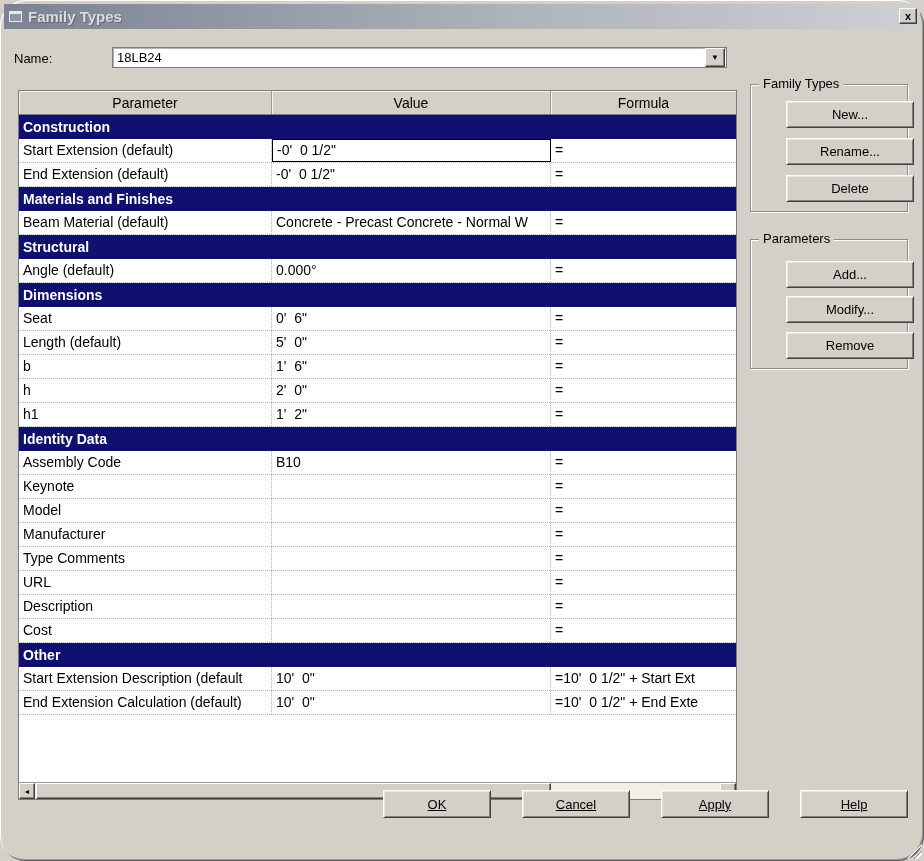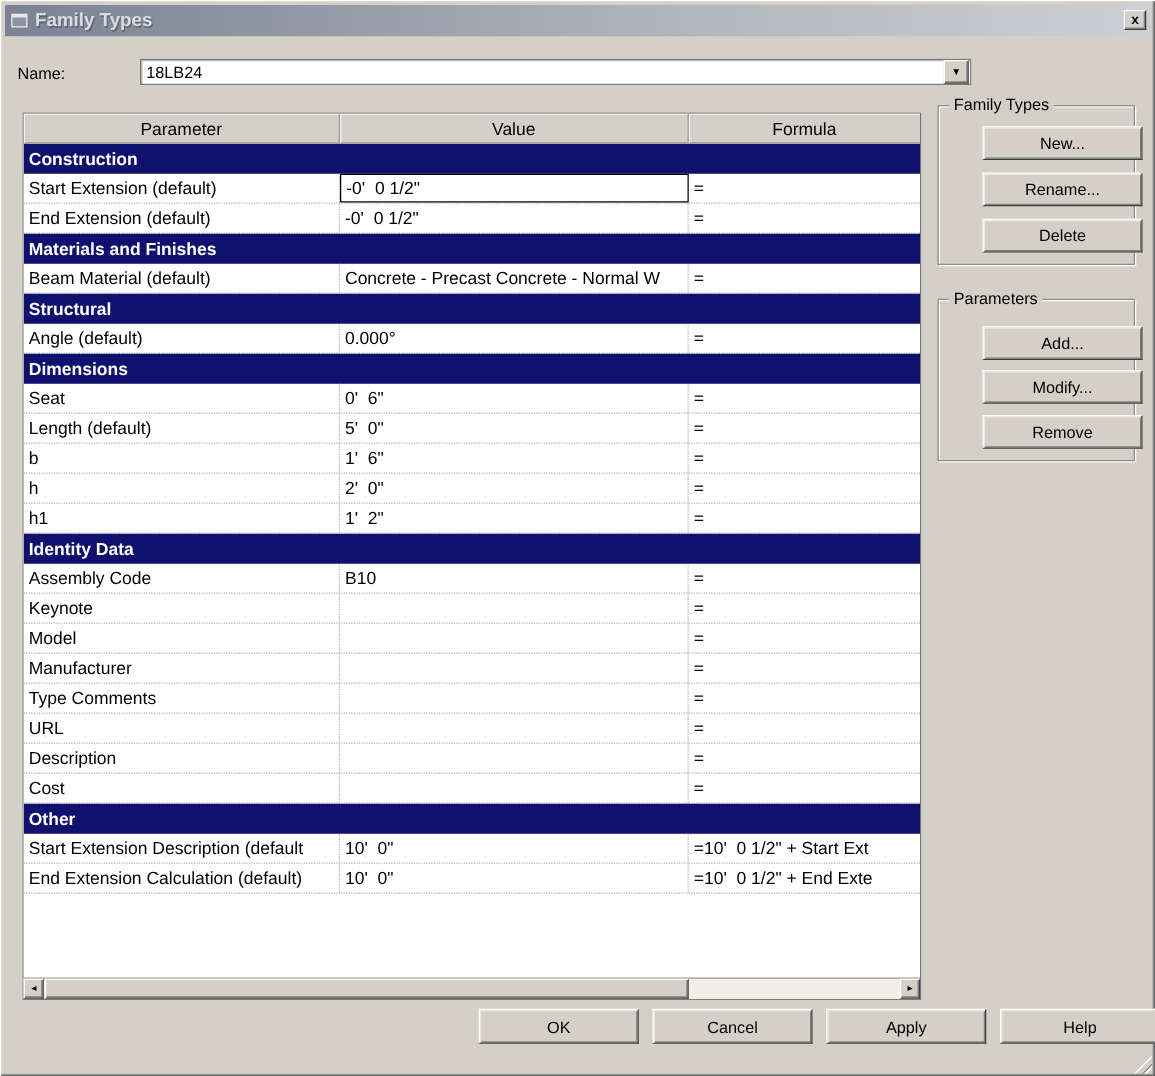--- a/index.html
+++ b/index.html
@@ -5,20 +5,21 @@
   html,body{margin:0;padding:0;}
   body{
     width:924px;height:861px;position:relative;overflow:hidden;
     background:#d4d0c8;
     font-family:"Liberation Sans", sans-serif;
     font-size:14px;color:#000;
   }
   .dialog{
     position:absolute;inset:0;
     box-shadow:inset 1px 1px 0 #ffffff, inset -1px -1px 0 #5f5f5f, inset -2px -2px 0 #9a9a9a;
+    border-radius:26px;
   }
   
   .titlebar{
     position:absolute;left:4px;top:4px;right:4px;height:25px;
     background:linear-gradient(to right,#7a8294,#aeb2ba 55%,#cdd0d4);
     display:flex;align-items:center;gap:6px;padding-left:5px;box-sizing:border-box;
   }
   .title-icon{
     width:13px;height:11px;border:1px solid #e8e8e8;background:#8d95a5;
     border-top-width:3px;box-sizing:border-box;flex:0 0 auto;
@@ -32,21 +33,21 @@
     position:absolute;top:8px;right:7px;width:18px;height:16px;
     background:#d4d0c8;padding:0;line-height:13px;
     border:1px solid;border-color:#ffffff #404040 #404040 #ffffff;
     box-shadow:inset -1px -1px 0 #808080;
     font-size:11px;font-weight:bold;font-family:"Liberation Sans",sans-serif;
     text-align:center;cursor:default;
   }
   
   .name-label{position:absolute;left:14px;top:51px;font-size:13px;}
   .combobox{
-    position:absolute;left:112px;top:47px;width:665px;height:21px;box-sizing:border-box;
+    position:absolute;left:112px;top:47px;width:615px;height:21px;box-sizing:border-box;
     background:#fff;border:1px solid #7b7b7b;
     box-shadow:inset 1px 1px 0 #b8b5ad;
     display:flex;align-items:center;
   }
   .combo-value{flex:1;padding-left:4px;font-size:13px;white-space:pre;overflow:hidden;}
   .combo-arrow{
     width:18px;height:17px;margin:1px;flex:0 0 auto;
     background:#d4d0c8;
     border:1px solid;border-color:#ffffff #404040 #404040 #ffffff;
     box-shadow:inset -1px -1px 0 #808080;
@@ -116,21 +117,21 @@
     position:absolute;background:#d4d0c8;
     border:1px solid;border-color:#ffffff #404040 #404040 #ffffff;
     box-shadow:inset 1px 1px 0 #e9e7e1, inset -1px -1px 0 #808080;
     font-family:"Liberation Sans",sans-serif;font-size:13px;color:#000;
     display:flex;align-items:center;justify-content:center;cursor:default;
     padding:0;box-sizing:border-box;margin-left:20px;
   }
   .gb-btn{left:15px;width:128px;height:27px;}
   .gb-family .b0{top:16px;} .gb-family .b1{top:53px;} .gb-family .b2{top:90px;}
   .gb-params .b0{top:21px;} .gb-params .b1{top:56px;text-align:right;} .gb-params .b2{top:92px;}
-  .footer-btn{top:807px;width:128px;height:28px;}
+  .footer-btn{top:790px;width:108px;height:28px;text-decoration:underline;}
   .f0{left:363px;} .f1{left:502px;} .f2{left:641px;} .f3{left:780px;}
   
   .resize-grip{
     position:absolute;right:2px;bottom:2px;width:15px;height:15px;
     background:repeating-linear-gradient(135deg,transparent 0 3px,#8f8f8f 3px 4px,#ffffff 4px 6px);
     clip-path:polygon(100% 0,100% 100%,0 100%);
   }
 </style>
 </head>
 <body>

